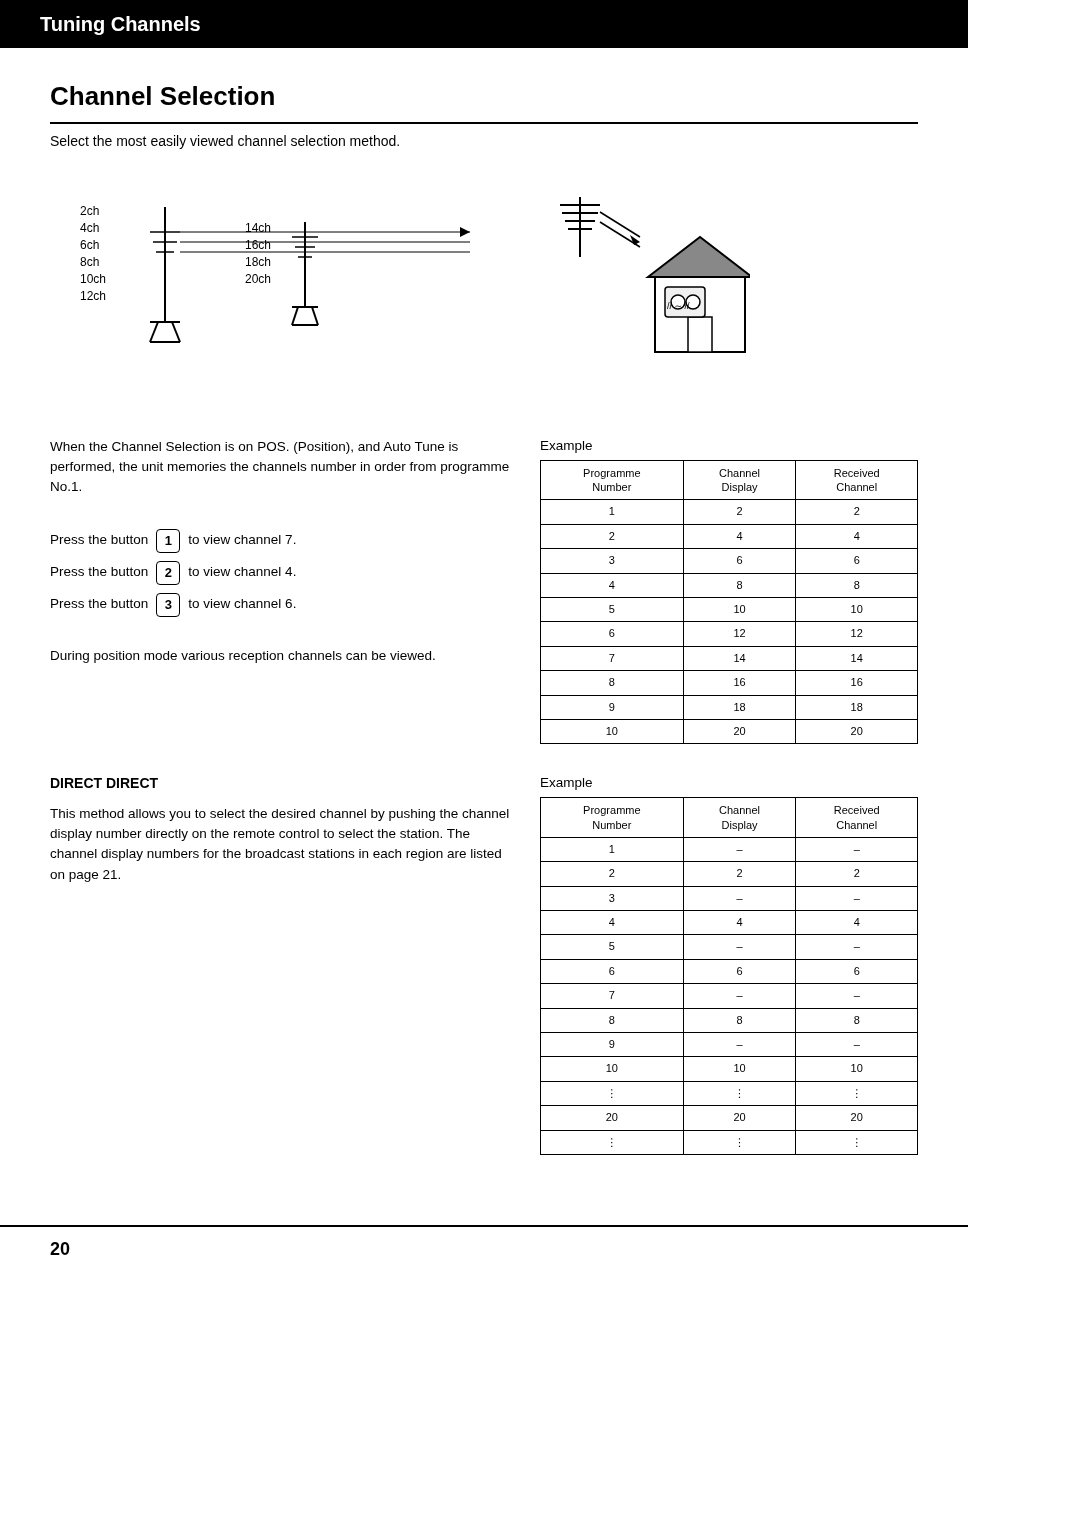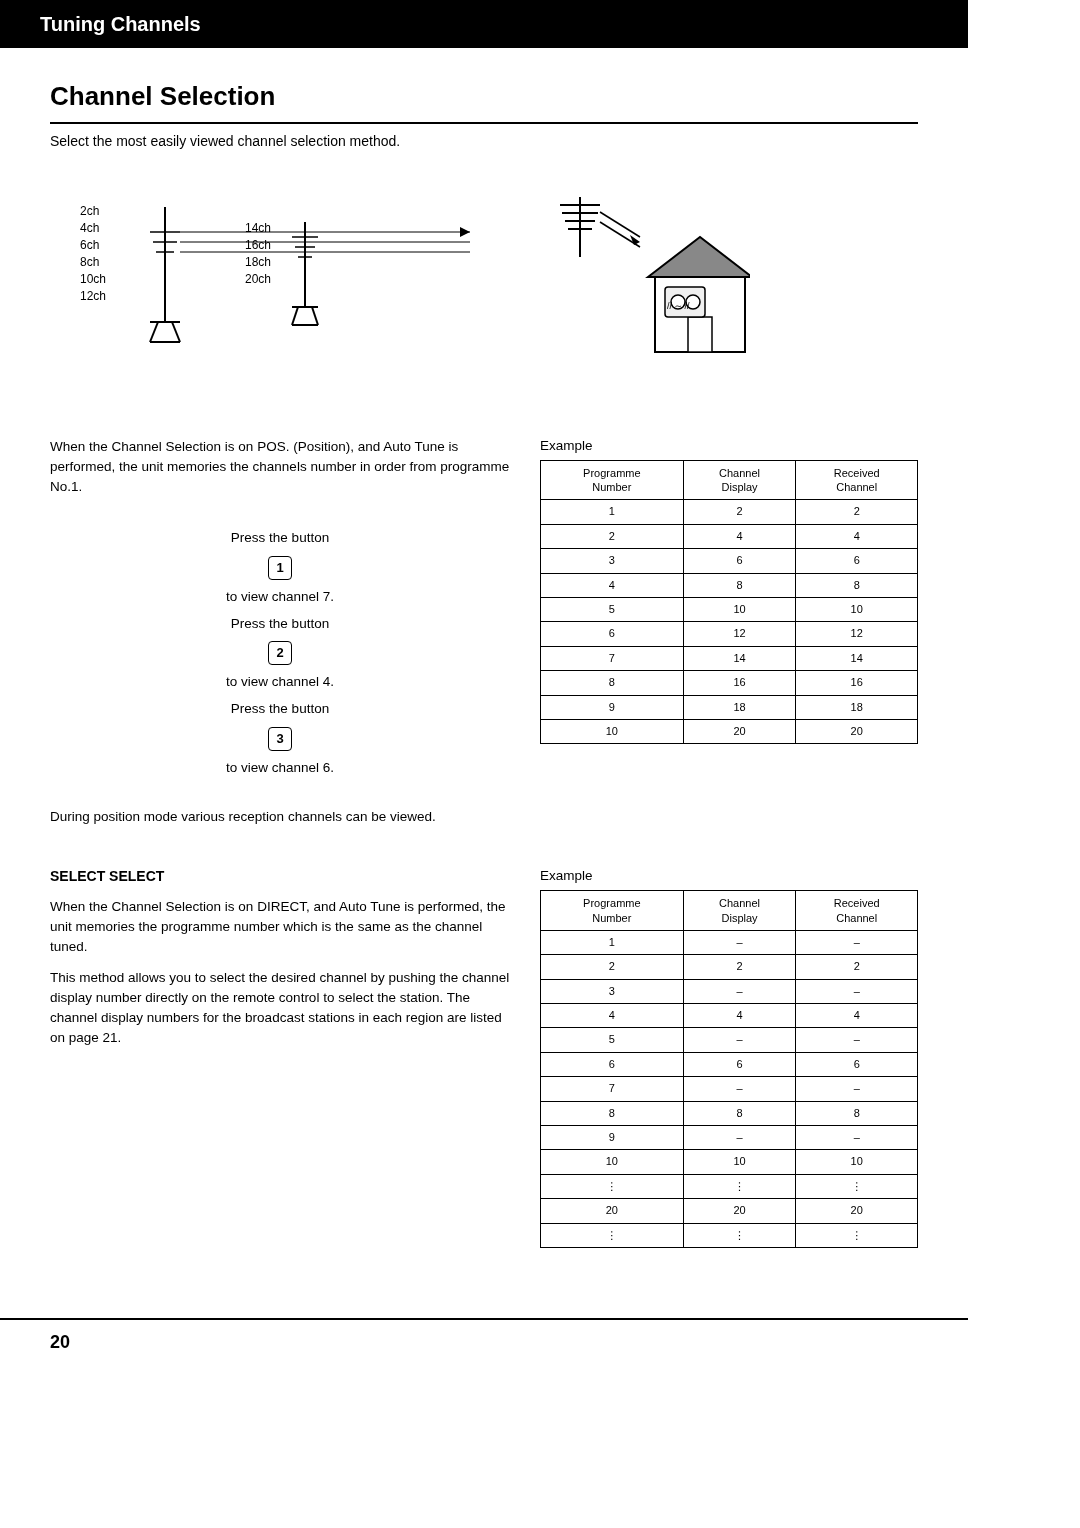--- a/index.html
+++ b/index.html
@@ -71,21 +71,20 @@
       font-size: 13.5px;
       line-height: 1.5;
       margin-bottom: 10px;
     }
     .button-line {
       display: flex;
       align-items: center;
       gap: 8px;
       margin-bottom: 8px;
       font-size: 13.5px;
-      flex-direction: column;
     }
     .btn-box {
       display: inline-flex;
       align-items: center;
       justify-content: center;
       width: 24px;
       height: 24px;
       border: 1.5px solid #000;
       border-radius: 4px;
       font-size: 13px;
@@ -297,22 +296,21 @@
                 <td>20</td>
                 <td>20</td>
               </tr>
             </tbody>
         </table>
       </div>
     </div>
 
     <div class="two-col">
       <div class="col-left">
-        <p class="sub-heading">SELECT SELECT</p>
-        <p class="section-text">When the Channel Selection is on DIRECT, and Auto Tune is performed, the unit memories the programme number which is the same as the channel tuned.</p>
+        <p class="sub-heading">DIRECT DIRECT</p>
         <p class="section-text">This method allows you to select the desired channel by pushing the channel display number directly on the remote control to select the station. The channel display numbers for the broadcast stations in each region are listed on page 21.</p>
       </div>
       <div class="col-right">
         <p class="example-label">Example</p>
         <table class="example-table">
           <thead>
             <tr>
               <th>Programme<br>Number</th>
               <th>Channel<br>Display</th>
               <th>Received<br>Channel</th>

